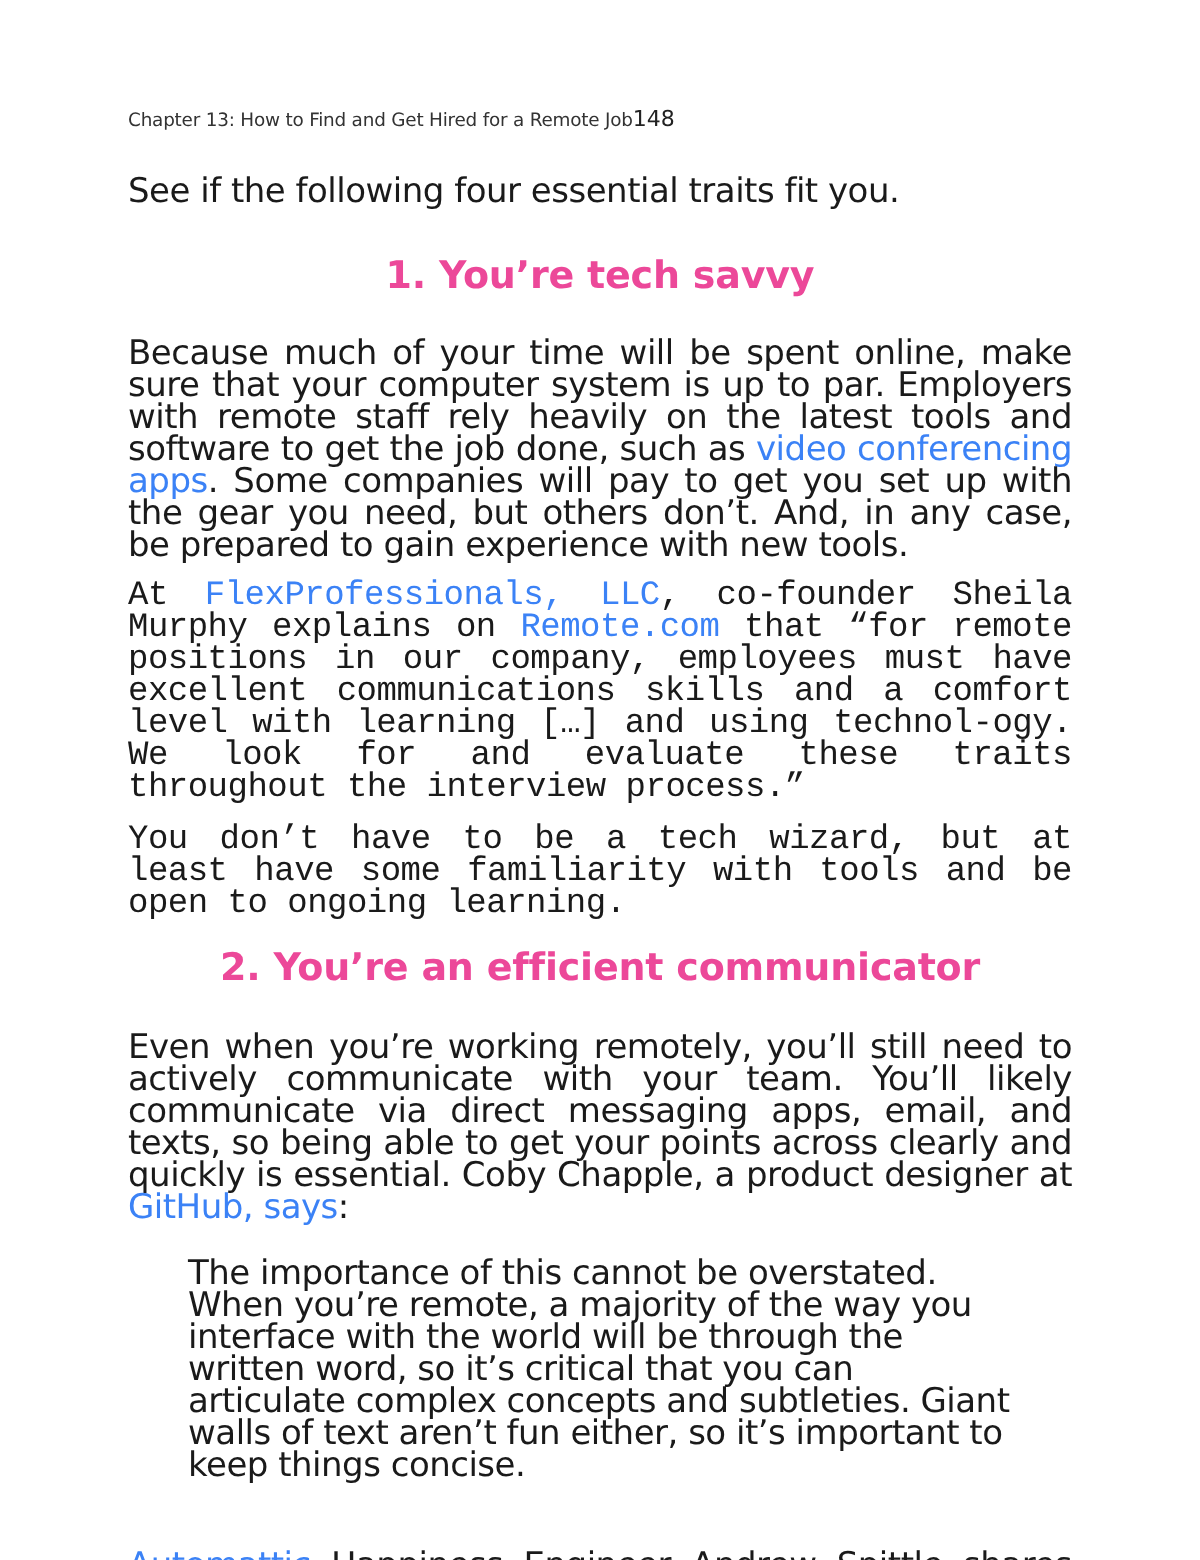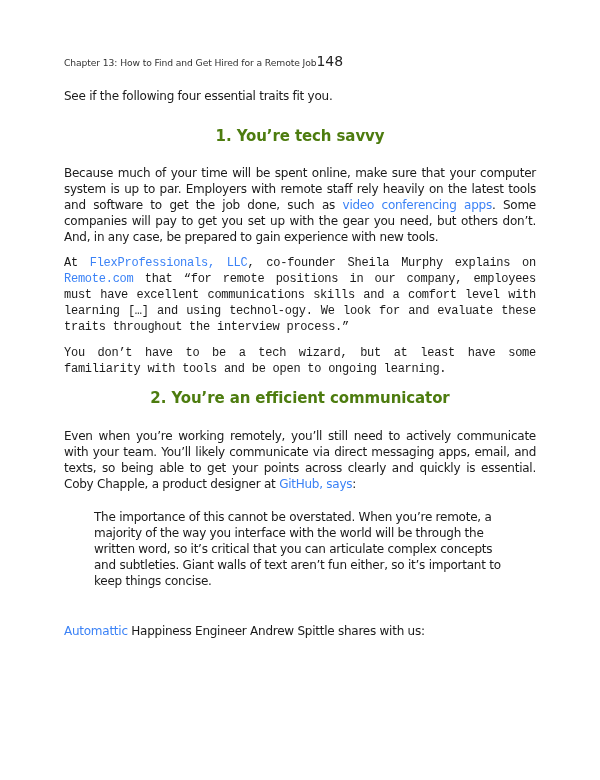--- a/index.html
+++ b/index.html
@@ -2,25 +2,25 @@
 <html><head>
 <meta charset="utf-8">
 <style>
   html, body { margin: 0; padding: 0; background: #ffffff; }
   body { width: 600px; height: 780px; overflow: hidden; position: relative;
          font-family: "DejaVu Sans", sans-serif; color: #1a1a1a; }
   .page { position: absolute; left: 0; top: 0; width: 600px; height: 780px; }
   .header { position: absolute; left: 64px; right: 66px; top: 53px; display: flex;
             align-items: baseline; }
   .running-head { font-size: 9.2px; color: #333; letter-spacing: -0.1px; }
-  .page-num { font-size: 14px; color: #222; }
+  .page-num { font-size: 11px; color: #222; }
   .content { position: absolute; left: 64px; width: 472px; top: 88px; }
-  p { margin: 0; font-size: 12px; line-height: 16px; letter-spacing: -0.25px; text-align: justify; }
+  p { margin: 0; font-size: 17px; line-height: 16px; letter-spacing: -0.25px; text-align: justify; }
   .intro { margin-bottom: 0; }
-  h2 { margin: 0; font-size: 15px; font-weight: bold; text-align: center; color: #4d7c0f; letter-spacing: -0.1px; }
+  h2 { margin: 0; font-size: 19px; font-weight: bold; text-align: center; color: #ec4899; letter-spacing: -0.1px; }
   .h1 { margin-top: 23px; margin-bottom: 20px; }
   .h2 { margin-top: 12px; margin-bottom: 21px; }
   .para-gap { margin-top: 10px; font-family: Liberation Mono, monospace; }
   .link { color: #3b82f6; }
   blockquote { margin: 17px 0 0 0; padding: 0 28px 0 30px; }
   blockquote p { text-align: left; }
   .bq2 p { text-align: justify; }
   .after-bq { margin-top: 34px; }
   .bq2 { margin-top: 19px; }
 </style>

